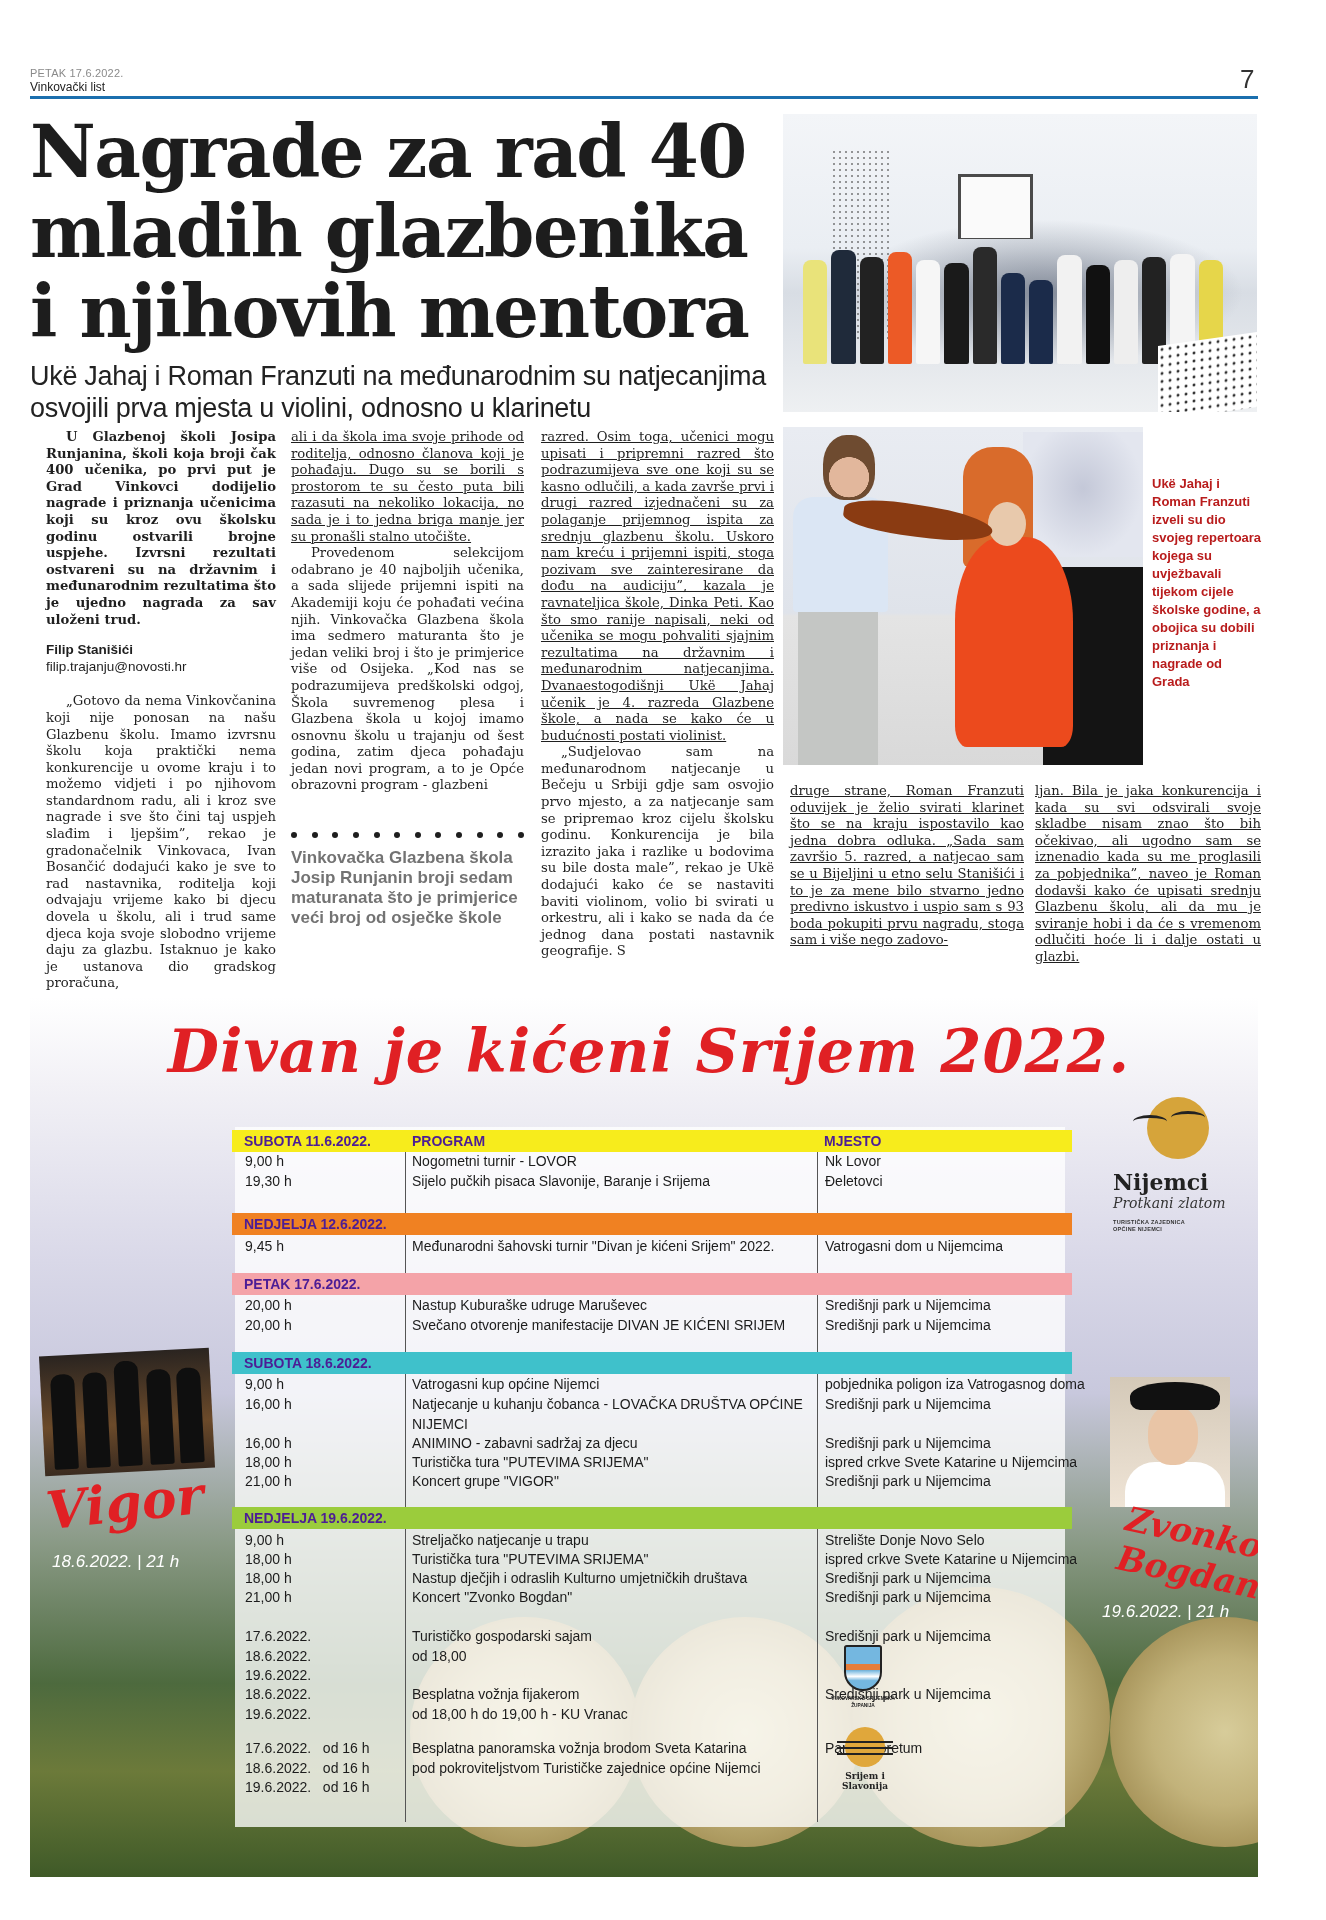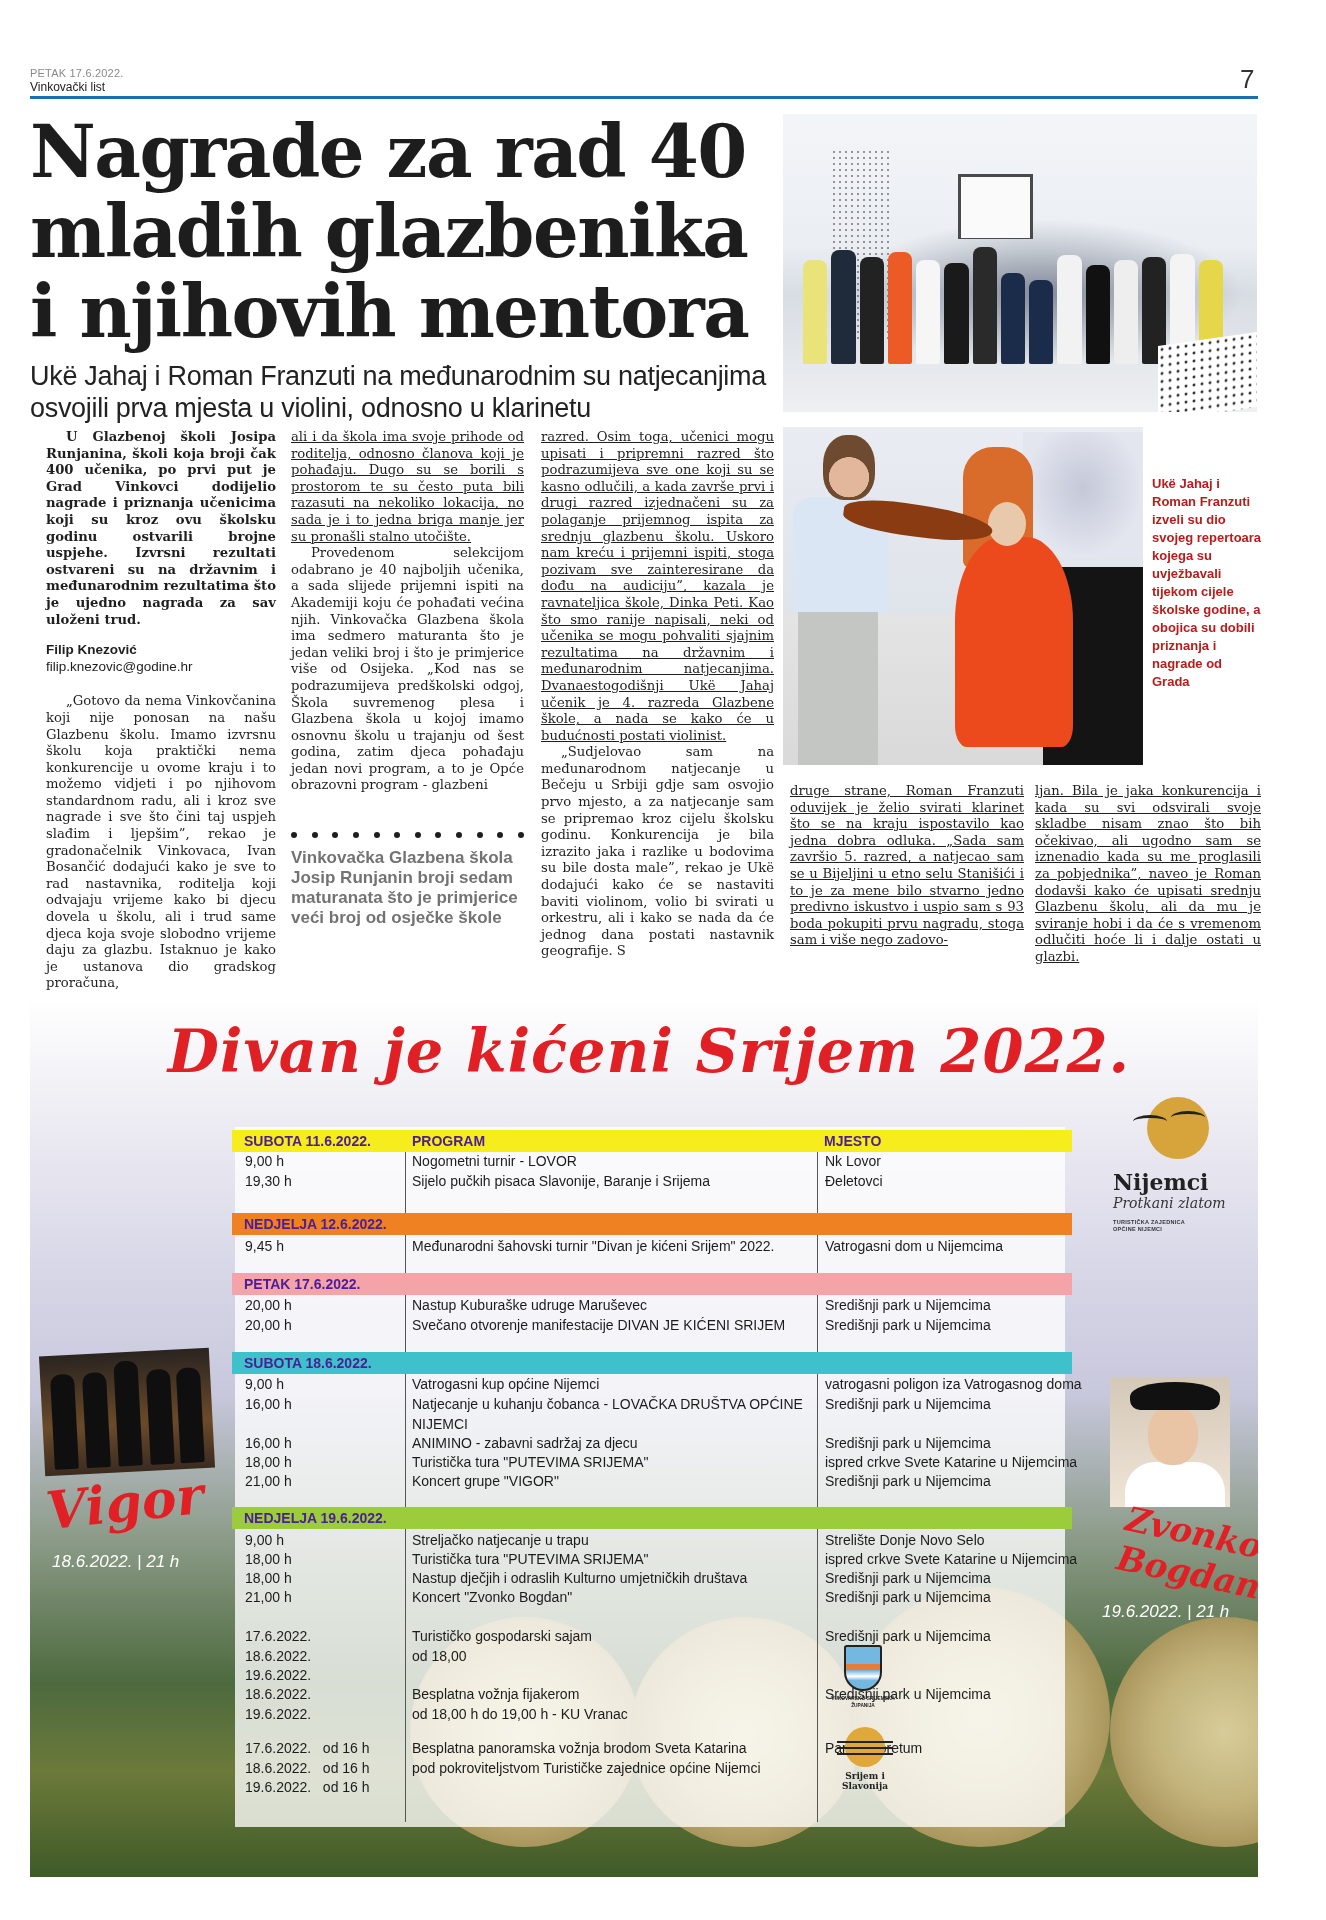--- a/index.html
+++ b/index.html
@@ -121,22 +121,22 @@
 <div class="abs hdr-date">PETAK 17.6.2022.</div>
 <div class="abs hdr-paper">Vinkovački list</div>
 <div class="abs hdr-page">7</div>
 <div class="abs hdr-rule"></div>
 
 <h1 class="abs headline">Nagrade za rad 40 mladih glazbenika i njihovih mentora</h1>
 <div class="abs deck">Ukë Jahaj i Roman Franzuti na međunarodnim su natjecanjima osvojili prva mjesta u violini, odnosno u klarinetu</div>
 
 <div class="abs col c1">
   <p class="lead">U Glazbenoj školi Josipa Runjanina, školi koja broji čak 400 učenika, po prvi put je Grad Vinkovci dodijelio nagrade i priznanja učenicima koji su kroz ovu školsku godinu ostvarili brojne uspjehe. Izvrsni rezultati ostvareni su na državnim i međunarodnim rezultatima što je ujedno nagrada za sav uloženi trud.</p>
-  <p class="byline-name">Filip Knezović</p>
-  <p class="byline-mail">filip.knezovic@godine.hr</p>
+  <p class="byline-name">Filip Stanišići</p>
+  <p class="byline-mail">filip.trajanju@novosti.hr</p>
   <p>„Gotovo da nema Vinkovčanina koji nije ponosan na našu Glazbenu školu. Imamo izvrsnu školu koja praktički nema konkurencije u ovome kraju i to možemo vidjeti i po njihovom standardnom radu, ali i kroz sve nagrade i sve što čini taj uspjeh slađim i ljepšim”, rekao je gradonačelnik Vinkovaca, Ivan Bosančić dodajući kako je sve to rad nastavnika, roditelja koji odvajaju vrijeme kako bi djecu dovela u školu, ali i trud same djeca koja svoje slobodno vrijeme daju za glazbu. Istaknuo je kako je ustanova dio gradskog proračuna,</p>
 </div>
 
 <div class="abs col c2">
   <p class="noind">ali i da škola ima svoje prihode od roditelja, odnosno članova koji je pohađaju. Dugo su se borili s prostorom te su često puta bili razasuti na nekoliko lokacija, no sada je i to jedna briga manje jer su pronašli stalno utočište.</p>
   <p>Provedenom selekcijom odabrano je 40 najboljih učenika, a sada slijede prijemni ispiti na Akademiji koju će pohađati većina njih. Vinkovačka Glazbena škola ima sedmero maturanta što je jedan veliki broj i što je primjerice više od Osijeka. „Kod nas se podrazumijeva predškolski odgoj, Škola suvremenog plesa i Glazbena škola u kojoj imamo osnovnu školu u trajanju od šest godina, zatim djeca pohađaju jedan novi program, a to je Opće obrazovni program - glazbeni</p>
 </div>
 <div class="abs dots">
   <span></span>
     <span></span>
@@ -264,21 +264,21 @@
       <span class="m">Središnji park u Nijemcima</span>
     </div>
   <div class="row" style="top:319px">
       <span class="t">20,00 h</span>
       <span class="p">Svečano otvorenje manifestacije DIVAN JE KIĆENI SRIJEM</span>
       <span class="m">Središnji park u Nijemcima</span>
     </div>
   <div class="row" style="top:378px">
       <span class="t">9,00 h</span>
       <span class="p">Vatrogasni kup općine Nijemci</span>
-      <span class="m">vatrogasni poligon iza Vatrogasnog doma</span>
+      <span class="m">pobjednika poligon iza Vatrogasnog doma</span>
     </div>
   <div class="row" style="top:398px">
       <span class="t">16,00 h</span>
       <span class="p">Natjecanje u kuhanju čobanca - LOVAČKA DRUŠTVA OPĆINE NIJEMCI</span>
       <span class="m">Središnji park u Nijemcima</span>
     </div>
   <div class="row" style="top:437px">
       <span class="t">16,00 h</span>
       <span class="p">ANIMINO - zabavni sadržaj za djecu</span>
       <span class="m">Središnji park u Nijemcima</span>

